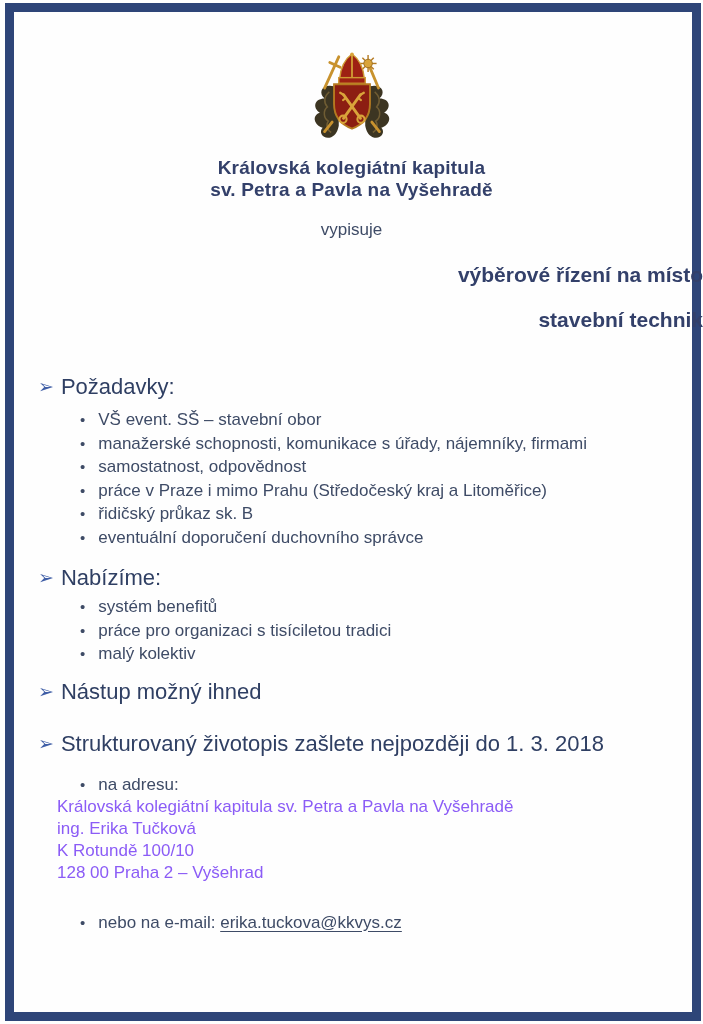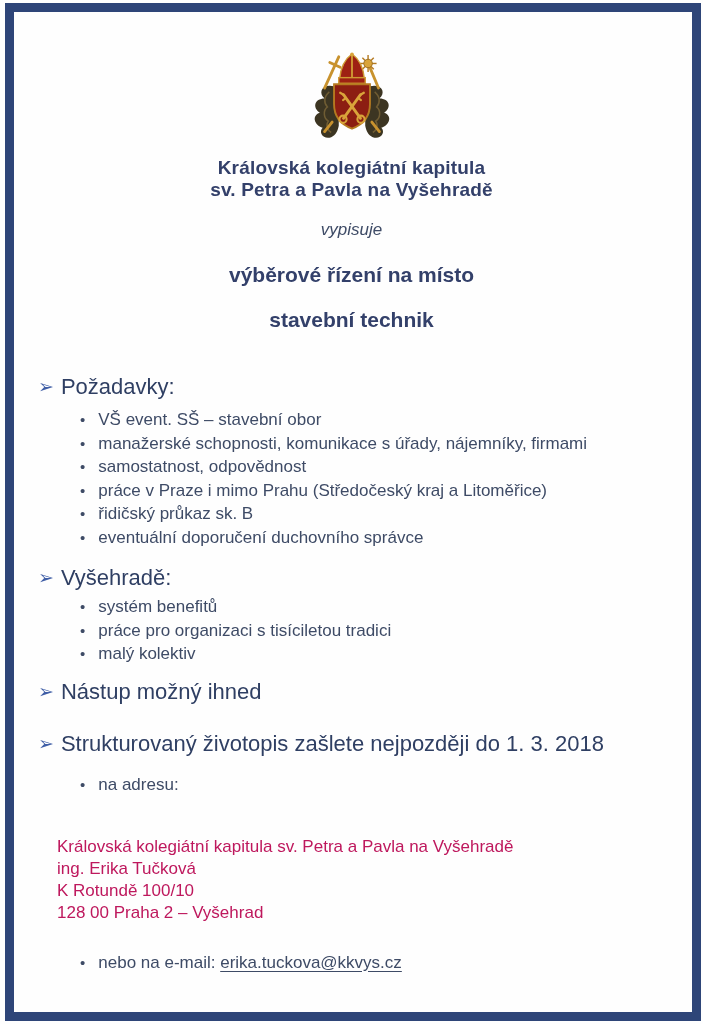--- a/index.html
+++ b/index.html
@@ -20,22 +20,22 @@
   .content { position:absolute; left:0; top:15px; width:100%; }
 
   .crest-wrap { margin-top:37px; text-align:center; height:91px; }
   .crest-wrap svg { display:inline-block; }
 
   .org {
     margin-top:14px; text-align:center;
     font-weight:bold; font-size:19px; line-height:22px;
     color:#33406a; letter-spacing:0.2px;
   }
-  .announce { margin-top:19px; text-align:center; font-size:17px; line-height:20px; color:#3e4b66;font-style:italic; }
-  .doc-title { text-align:center; font-weight:bold; font-size:21px; line-height:24px; color:#33406a; }
+  .announce { margin-top:19px; text-align:center; font-size:17px; line-height:20px; color:#3e4b66; }
+  .doc-title { text-align:right; font-weight:bold; font-size:21px; line-height:24px; color:#33406a; }
   .t1 { margin-top:23px; }
   .t2 { margin-top:21px; }
 
   .body-block { margin:0 40px 0 38px; }
 
   .heading {
     display:flex; align-items:baseline; gap:7px;
     font-size:22px; line-height:27px; color:#2f3f63;
   }
   .arrow { color:#3f5ea6; font-size:19px; position:relative; top:-1px; flex:0 0 auto; }
@@ -52,21 +52,21 @@
     font-size:17px; line-height:23.5px; color:#3e4b66;
   }
   .dot { flex:0 0 auto; font-size:15px; color:#3e4b66; }
 
   .contact { margin-top:15px; }
   .contact-bullet {
     display:flex; gap:13px; padding-left:42px;
     font-size:17px; line-height:23px; color:#3e4b66;
   }
   .u { text-underline-offset:3px; }
-  .address { padding-left:19px; font-size:17px; line-height:22px; color:#be185d;margin-top:40px; }
+  .address { padding-left:19px; font-size:17px; line-height:22px; color:#8b5cf6; }
   .email-row { margin-top:27px; }
   .email-addr { text-decoration:underline; text-underline-offset:3px; }
 </style>
 </head>
 <body>
 
 <div class="page">
   <div class="frame"></div>
 
   <div class="content">
@@ -156,21 +156,21 @@
             <span>řidičský průkaz sk. B</span>
           </li>
         <li>
             <span class="dot">•</span>
             <span>eventuální doporučení duchovního správce</span>
           </li>
       </ul>
 
       <div class="heading h2">
         <span class="arrow">➢</span>
-        <span>Vyšehradě:</span>
+        <span>Nabízíme:</span>
       </div>
       <ul class="bullets second">
         <li>
             <span class="dot">•</span>
             <span>systém benefitů</span>
           </li>
         <li>
             <span class="dot">•</span>
             <span>práce pro organizaci s tisíciletou tradici</span>
           </li>

